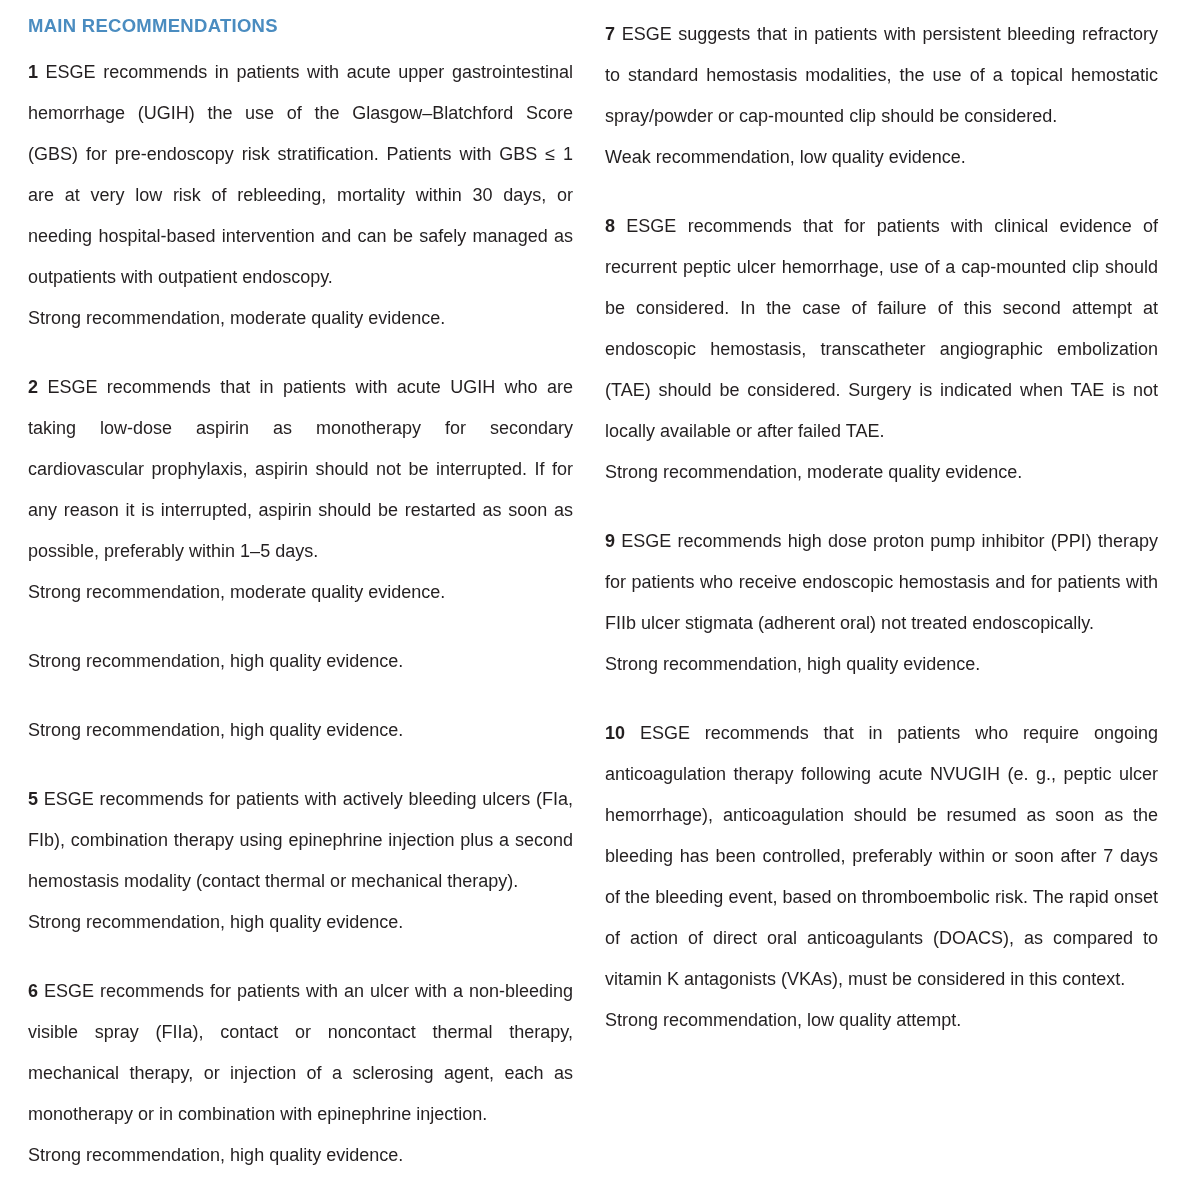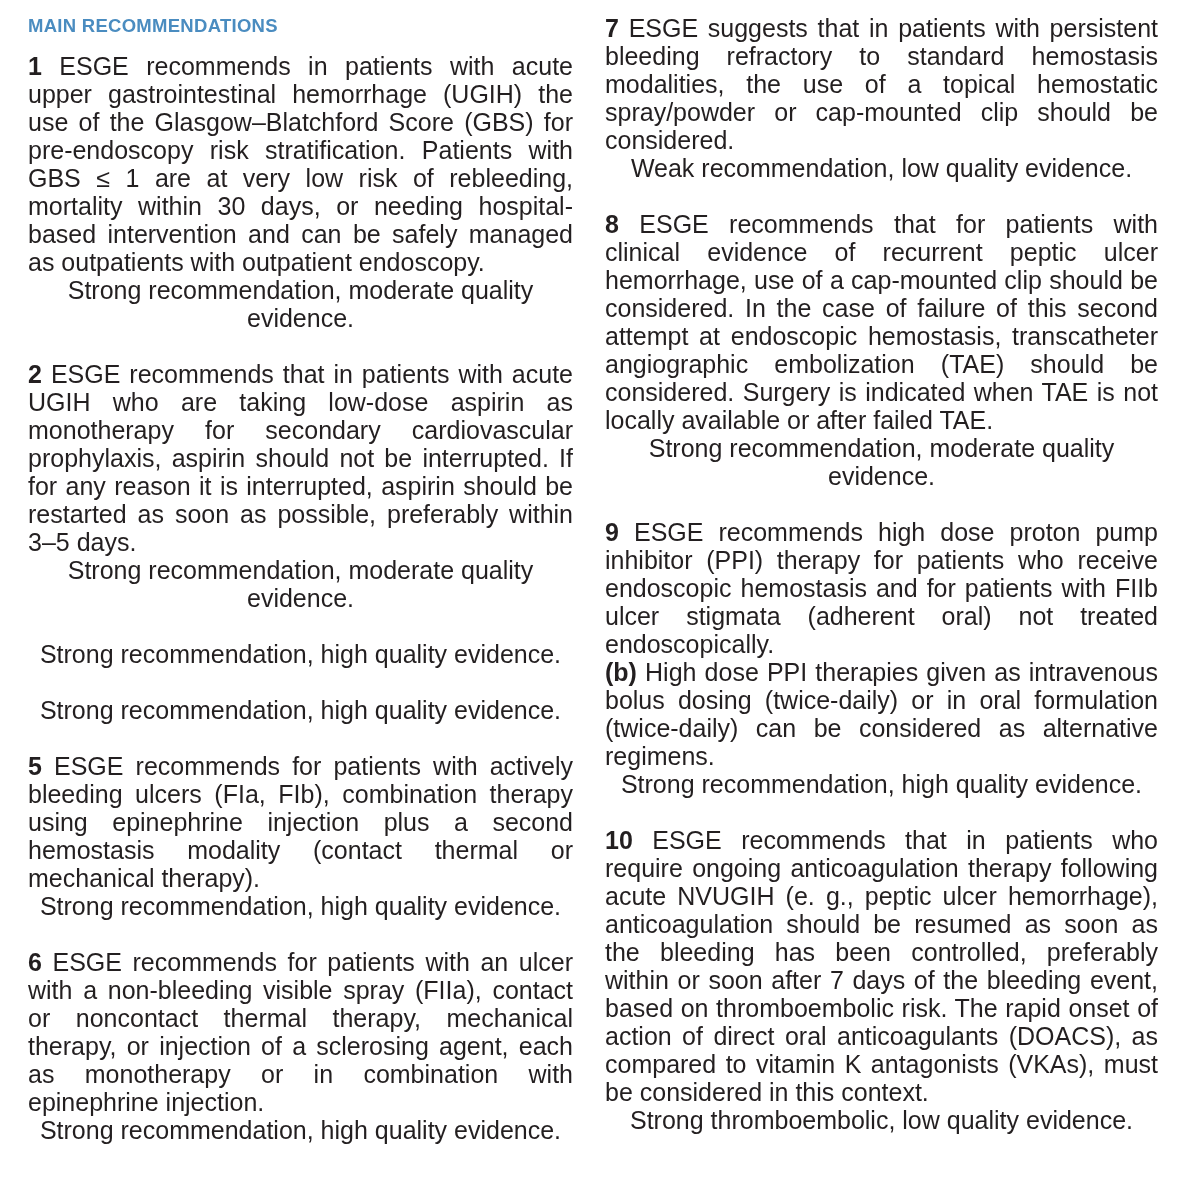--- a/index.html
+++ b/index.html
@@ -41,22 +41,22 @@
     font-size: 18.5px;
     font-weight: bold;
     letter-spacing: 0.015em;
     color: #4a8cc0;
     line-height: 1.3;
     margin: 0 0 14px 0;
     text-transform: uppercase;
   }
 
   .rec {
-    font-size: 25px;
-    line-height: 28px;
+    font-size: 18px;
+    line-height: 41px;
     text-align: justify;
     text-justify: inter-word;
     margin: 0 0 28px 0;
     hyphens: none;
     -webkit-hyphens: none;
   }
   .rec:last-child {
     margin-bottom: 0;
   }
   .rec-num {
@@ -67,38 +67,38 @@
   }
   .grade {
     text-align: left;
   }
   
   .rec .body {
     display: block;
   }
   .rec .grade {
     display: block;
-    text-align: center;
+    text-align: left;
   }
 </style>
 </head>
 <body>
 
 <div class="page">
   <div class="columns">
 
     <div class="col">
       <div class="section-heading">MAIN RECOMMENDATIONS</div>
       <div id="left-recs">
           <div class="rec">
             <span class="body"><span class="rec-num">1</span> <span>ESGE recommends in patients with acute upper gastrointestinal hemorrhage (UGIH) the use of the Glasgow–Blatchford Score (GBS) for pre-endoscopy risk stratification. Patients with GBS ≤ 1 are at very low risk of rebleeding, mortality within 30 days, or needing hospital-based intervention and can be safely managed as outpatients with outpatient endoscopy.</span></span>
             <span class="grade">Strong recommendation, moderate quality evidence.</span>
           </div>
           <div class="rec">
-            <span class="body"><span class="rec-num">2</span> <span>ESGE recommends that in patients with acute UGIH who are taking low-dose aspirin as monotherapy for secondary cardiovascular prophylaxis, aspirin should not be interrupted. If for any reason it is interrupted, aspirin should be restarted as soon as possible, preferably within 3–5 days.</span></span>
+            <span class="body"><span class="rec-num">2</span> <span>ESGE recommends that in patients with acute UGIH who are taking low-dose aspirin as monotherapy for secondary cardiovascular prophylaxis, aspirin should not be interrupted. If for any reason it is interrupted, aspirin should be restarted as soon as possible, preferably within 1–5 days.</span></span>
             <span class="grade">Strong recommendation, moderate quality evidence.</span>
           </div>
           <div class="rec">
             <span class="grade">Strong recommendation, high quality evidence.</span>
           </div>
           <div class="rec">
             <span class="grade">Strong recommendation, high quality evidence.</span>
           </div>
           <div class="rec">
             <span class="body"><span class="rec-num">5</span> <span>ESGE recommends for patients with actively bleeding ulcers (FIa, FIb), combination therapy using epinephrine injection plus a second hemostasis modality (contact thermal or mechanical therapy).</span></span>
@@ -116,24 +116,23 @@
           <div class="rec">
             <span class="body"><span class="rec-num">7</span> <span>ESGE suggests that in patients with persistent bleeding refractory to standard hemostasis modalities, the use of a topical hemostatic spray/powder or cap-mounted clip should be considered.</span></span>
             <span class="grade">Weak recommendation, low quality evidence.</span>
           </div>
           <div class="rec">
             <span class="body"><span class="rec-num">8</span> <span>ESGE recommends that for patients with clinical evidence of recurrent peptic ulcer hemorrhage, use of a cap-mounted clip should be considered. In the case of failure of this second attempt at endoscopic hemostasis, transcatheter angiographic embolization (TAE) should be considered. Surgery is indicated when TAE is not locally available or after failed TAE.</span></span>
             <span class="grade">Strong recommendation, moderate quality evidence.</span>
           </div>
           <div class="rec">
             <span class="body"><span class="rec-num">9</span> <span>ESGE recommends high dose proton pump inhibitor (PPI) therapy for patients who receive endoscopic hemostasis and for patients with FIIb ulcer stigmata (adherent oral) not treated endoscopically.</span></span>
-            <span class="body"><span class="sub-label">(b)</span> <span>High dose PPI therapies given as intravenous bolus dosing (twice-daily) or in oral formulation (twice-daily) can be considered as alternative regimens.</span></span>
             <span class="grade">Strong recommendation, high quality evidence.</span>
           </div>
           <div class="rec">
             <span class="body"><span class="rec-num">10</span> <span>ESGE recommends that in patients who require ongoing anticoagulation therapy following acute NVUGIH (e. g., peptic ulcer hemorrhage), anticoagulation should be resumed as soon as the bleeding has been controlled, preferably within or soon after 7 days of the bleeding event, based on thromboembolic risk. The rapid onset of action of direct oral anticoagulants (DOACS), as compared to vitamin K antagonists (VKAs), must be considered in this context.</span></span>
-            <span class="grade">Strong thromboembolic, low quality evidence.</span>
+            <span class="grade">Strong recommendation, low quality attempt.</span>
           </div>
         </div>
     </div>
 
   </div>
 </div>
 
 </body></html>

